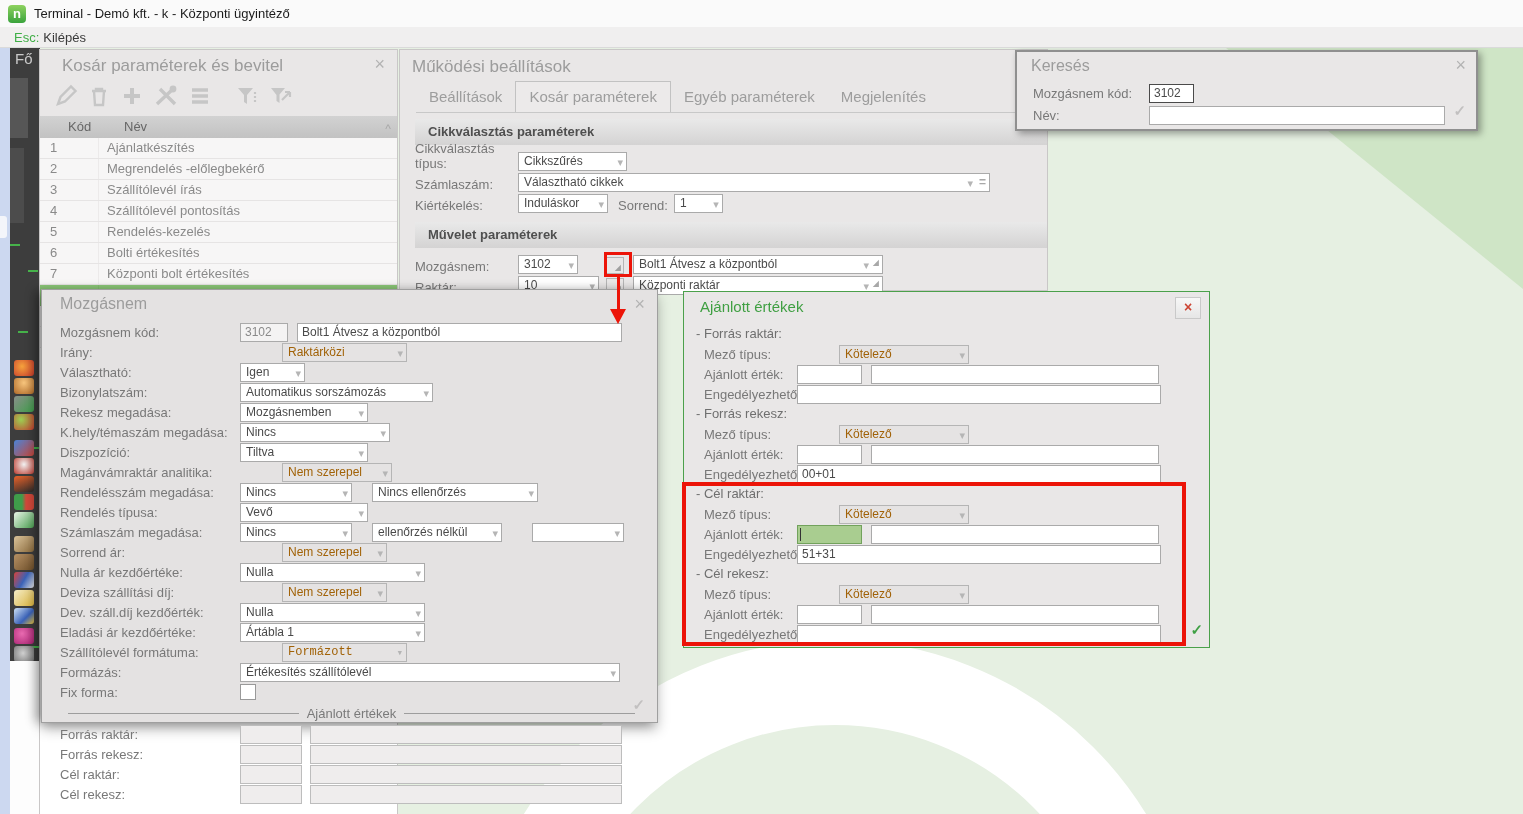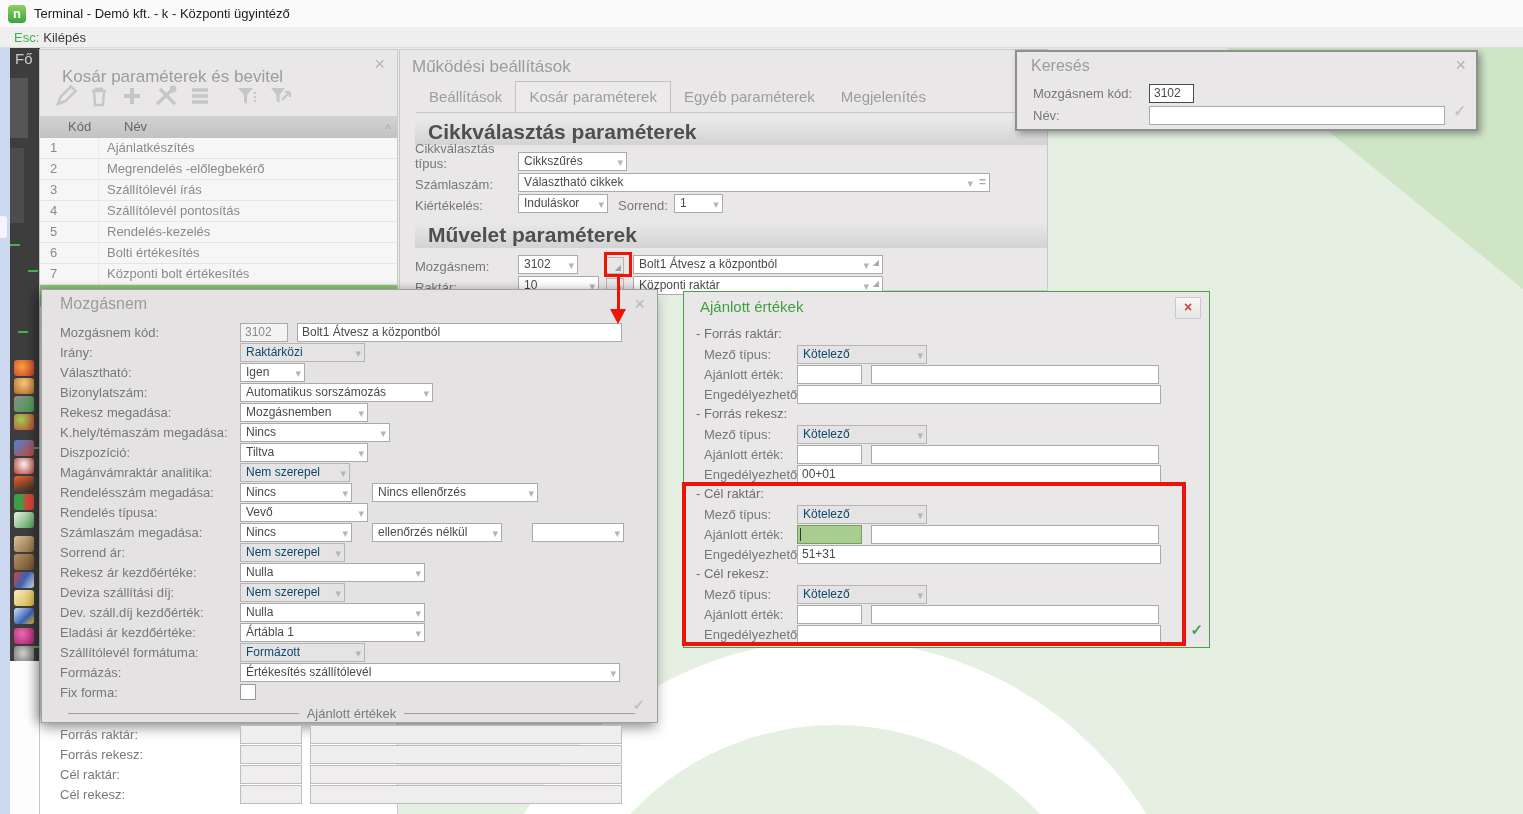--- a/index.html
+++ b/index.html
@@ -29,56 +29,56 @@
   .gtick{position:absolute;height:2px;background:#46b24a;}
   .appicon{position:absolute;left:4px;width:20px;height:16px;border-radius:3px;}
   
   .panel{position:absolute;background:#e9e7e7;box-shadow:0 0 0 1px #c9c7c7;}
   .ptitle{font-size:17px;color:#9c9c9c;}
   .xbtn{position:absolute;color:#b3b3b3;font-size:18px;line-height:16px;cursor:default;}
   .lbl{color:#787878;font-size:13px;}
   .dd{position:relative;display:inline-block;height:19px;line-height:17px;background:#fff;border:1px solid #aaa;
       box-sizing:border-box;font-size:12px;color:#4a4a4a;padding:0 16px 0 5px;vertical-align:middle;white-space:nowrap;overflow:hidden;}
   .dd::after{content:"▾";position:absolute;right:3px;top:1px;color:#b5b5b5;font-size:11px;}
-  .dd.dis{background:#e5e3e3;color:#0c4a6e;border-color:#b5b5b5;}
+  .dd.dis{background:#e5e3e3;color:#a16207;border-color:#b5b5b5;margin-left:42px;}
   .dd.wcorner{padding-right:26px;}
   .dd.wcorner::after{right:13px;}
   .dd.wcorner::before{content:"◢";position:absolute;right:3px;bottom:2px;font-size:8px;color:#a8a8a8;}
   .inp{display:inline-block;height:19px;line-height:17px;background:#fff;border:1px solid #aaa;box-sizing:border-box;
        font-size:12px;color:#4a4a4a;padding:0 4px;vertical-align:middle;white-space:nowrap;overflow:hidden;}
   .inp.dis{background:#efeded;border-color:#bdbdbd;}
   .inp.codegray{background:#f4f3f3;color:#8a8a8a;}
   .corner{display:inline-block;position:relative;width:18px;height:17px;background:#e9e7e7;border:1px solid #b5b5b5;
           box-sizing:border-box;vertical-align:middle;}
   .corner::after{content:"◢";position:absolute;right:2px;bottom:1px;font-size:8px;color:#a0a0a0;line-height:8px;}
   .frow{display:flex;align-items:center;height:20px;}
   .confirm{position:absolute;font-size:15px;font-weight:bold;}
   
   .bp{left:40px;top:2px;width:357px;height:764px;z-index:2;}
-  .bp .ptitle{position:absolute;left:22px;top:17px;}
+  .bp .ptitle{position:absolute;left:22px;top:6px;}
   .bp-toolbar{position:absolute;left:14px;top:34px;display:flex;align-items:center;gap:9px;}
   .bp-toolbar svg{display:block;}
   .bp-body{position:absolute;left:0;top:66px;width:357px;bottom:0;background:#fff;}
   .bhead{height:22px;background:linear-gradient(#d2d2d2,#c2c2c2);display:flex;font-size:13px;color:#666;line-height:22px;}
   .bhead .c1{width:48px;padding-left:28px;}
   .bhead .c2{padding-left:8px;}
   .scrollup{position:absolute;right:6px;top:2px;color:#a9a9a9;font-size:12px;}
   .brow{height:20px;line-height:20px;border-bottom:1px solid #e6e4e4;background:#f7f6f6;display:flex;font-size:13px;color:#8a8a8a;}
   .brow .c1{width:48px;padding-left:10px;border-right:1px solid #eceaea;}
   .brow .c2{padding-left:8px;}
   .brow.sel{background:#8cc878;color:#5d5d5d;border-bottom-color:#84bf70;}
   .brow.sel .c1{border-right-color:#84bf70;}
   
   .sp{left:400px;top:2px;width:647px;height:240px;z-index:2;}
   .sp .ptitle{position:absolute;left:12px;top:7px;}
   .sp-tabs{position:absolute;left:16px;top:31px;height:31px;border-bottom:1px solid #c8c8c8;width:615px;}
   .tab{display:inline-block;padding:0 13px;height:30px;line-height:30px;font-size:15px;color:#9d9d9d;}
   .tab.active{background:#eceaea;border:1px solid #c2c2c2;border-bottom:none;height:30px;}
   .band{position:absolute;left:15px;width:632px;height:26px;background:linear-gradient(#e9e9e9,#d4d3d3);
-        color:#4f4f4f;font-weight:bold;font-size:21px;line-height:26px;padding-left:13px;box-sizing:border-box;}
+        color:#4f4f4f;font-weight:bold;font-size:13px;line-height:26px;padding-left:13px;box-sizing:border-box;}
   .srow{position:absolute;left:15px;display:flex;align-items:flex-end;height:20px;}
   .srow .lbl{width:103px;}
   .eq{position:absolute;right:3px;top:0;color:#a8a8a8;font-weight:bold;font-size:12px;}
   .dd.haseq{padding-right:30px;}
   .dd.haseq::after{right:16px;}
   
   .sd{left:1015px;top:2px;width:463px;height:81px;z-index:6;background:#e9e7e7;position:absolute;
       border:2px solid #8f8f8f;box-sizing:border-box;box-shadow:3px 3px 7px rgba(0,0,0,.35);}
   .sd .ptitle{position:absolute;left:14px;top:5px;font-size:16px;}
   .sd .frow{position:absolute;left:16px;}
@@ -352,38 +352,38 @@
             <span class="flbl">Számlaszám megadása:</span>
             <span class="dd" style="width:112px;"><span>Nincs</span></span>
             <span class="dd" style="width:130px;margin-left:20px;"><span>ellenőrzés nélkül</span></span>
             <span class="dd" style="width:92px;margin-left:30px;"><span></span></span>
           </div>
         <div class="frow">
             <span class="flbl">Sorrend ár:</span>
             <span class="dd dis" style="width:105px;"><span>Nem szerepel</span></span>
           </div>
         <div class="frow">
-            <span class="flbl">Rekesz ár kezdőértéke:</span>
+            <span class="flbl">Nulla ár kezdőértéke:</span>
             <span class="dd" style="width:185px;"><span>Nulla</span></span>
           </div>
         <div class="frow">
             <span class="flbl">Deviza szállítási díj:</span>
             <span class="dd dis" style="width:105px;"><span>Nem szerepel</span></span>
           </div>
         <div class="frow">
             <span class="flbl">Dev. száll.díj kezdőérték:</span>
             <span class="dd" style="width:185px;"><span>Nulla</span></span>
           </div>
         <div class="frow">
             <span class="flbl">Eladási ár kezdőértéke:</span>
             <span class="dd" style="width:185px;"><span>Ártábla 1</span></span>
           </div>
         <div class="frow">
             <span class="flbl">Szállítólevél formátuma:</span>
-            <span class="dd dis" style="width:125px;"><span>Formázott</span></span>
+            <span class="dd dis" style="width:125px;font-family:Liberation Mono, monospace;"><span>Formázott</span></span>
           </div>
         <div class="frow">
             <span class="flbl">Formázás:</span>
             <span class="dd" style="width:380px;"><span>Értékesítés szállítólevél</span></span>
           </div>
         <div class="frow">
             <span class="flbl">Fix forma:</span>
             <span class="chk"></span>
           </div>
         <div class="sep">

